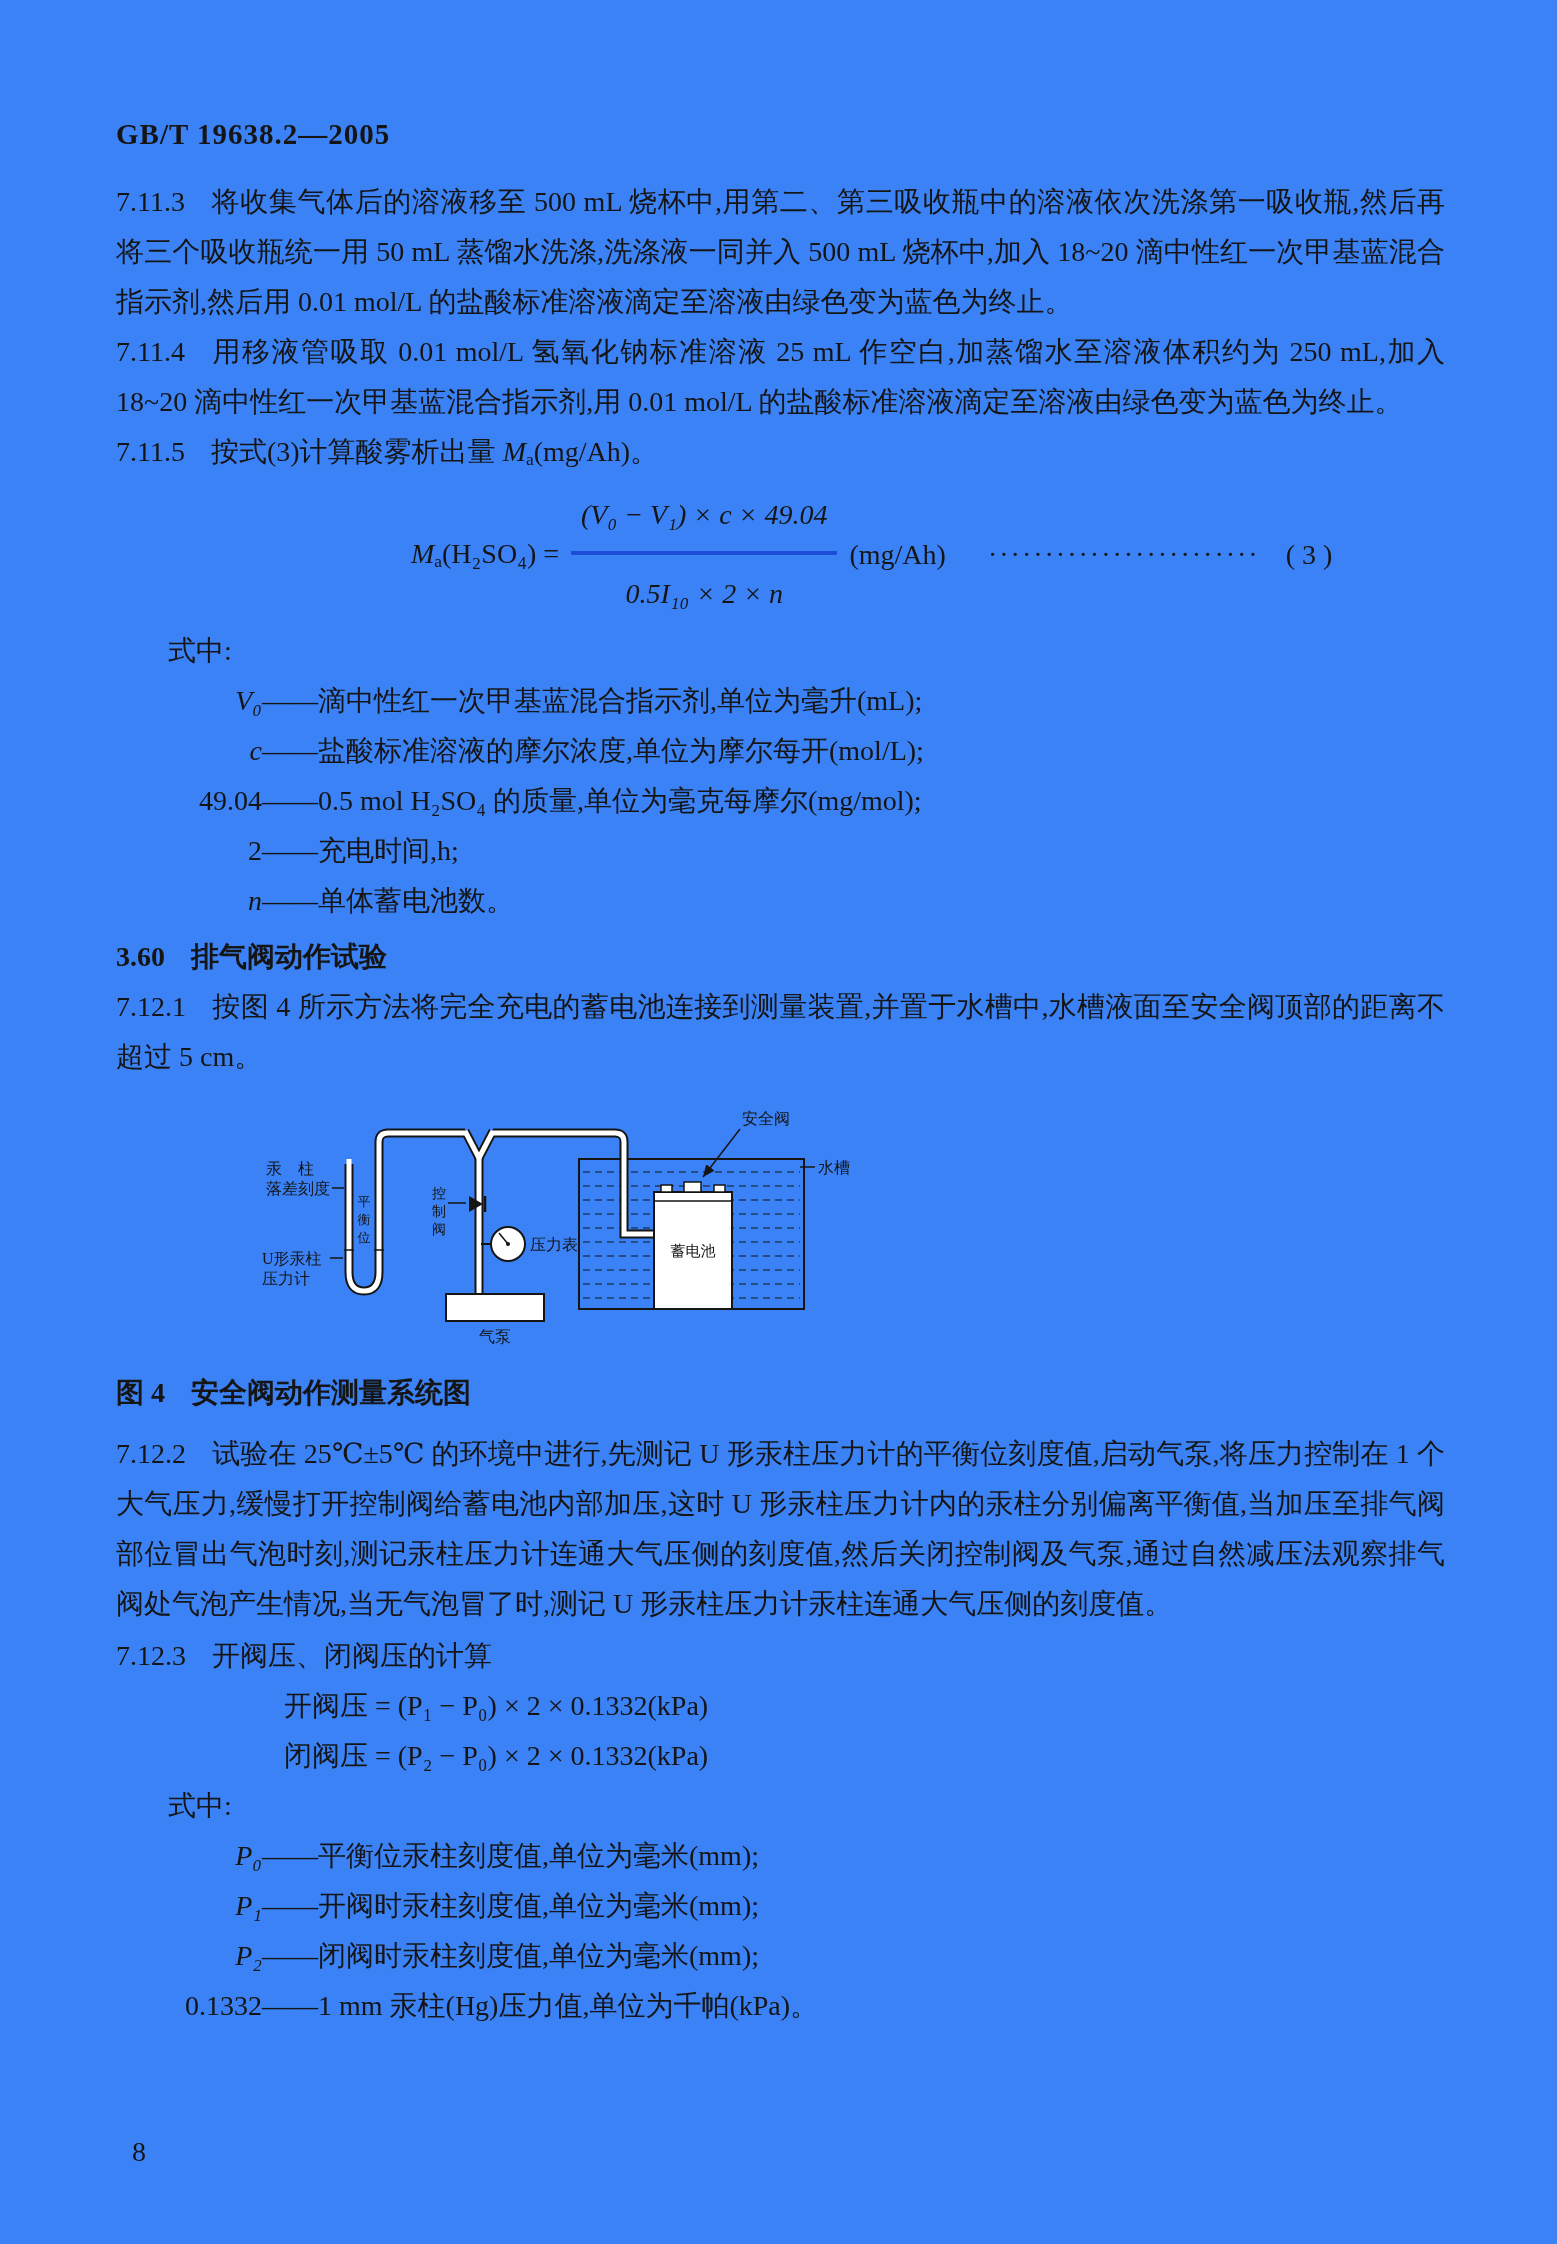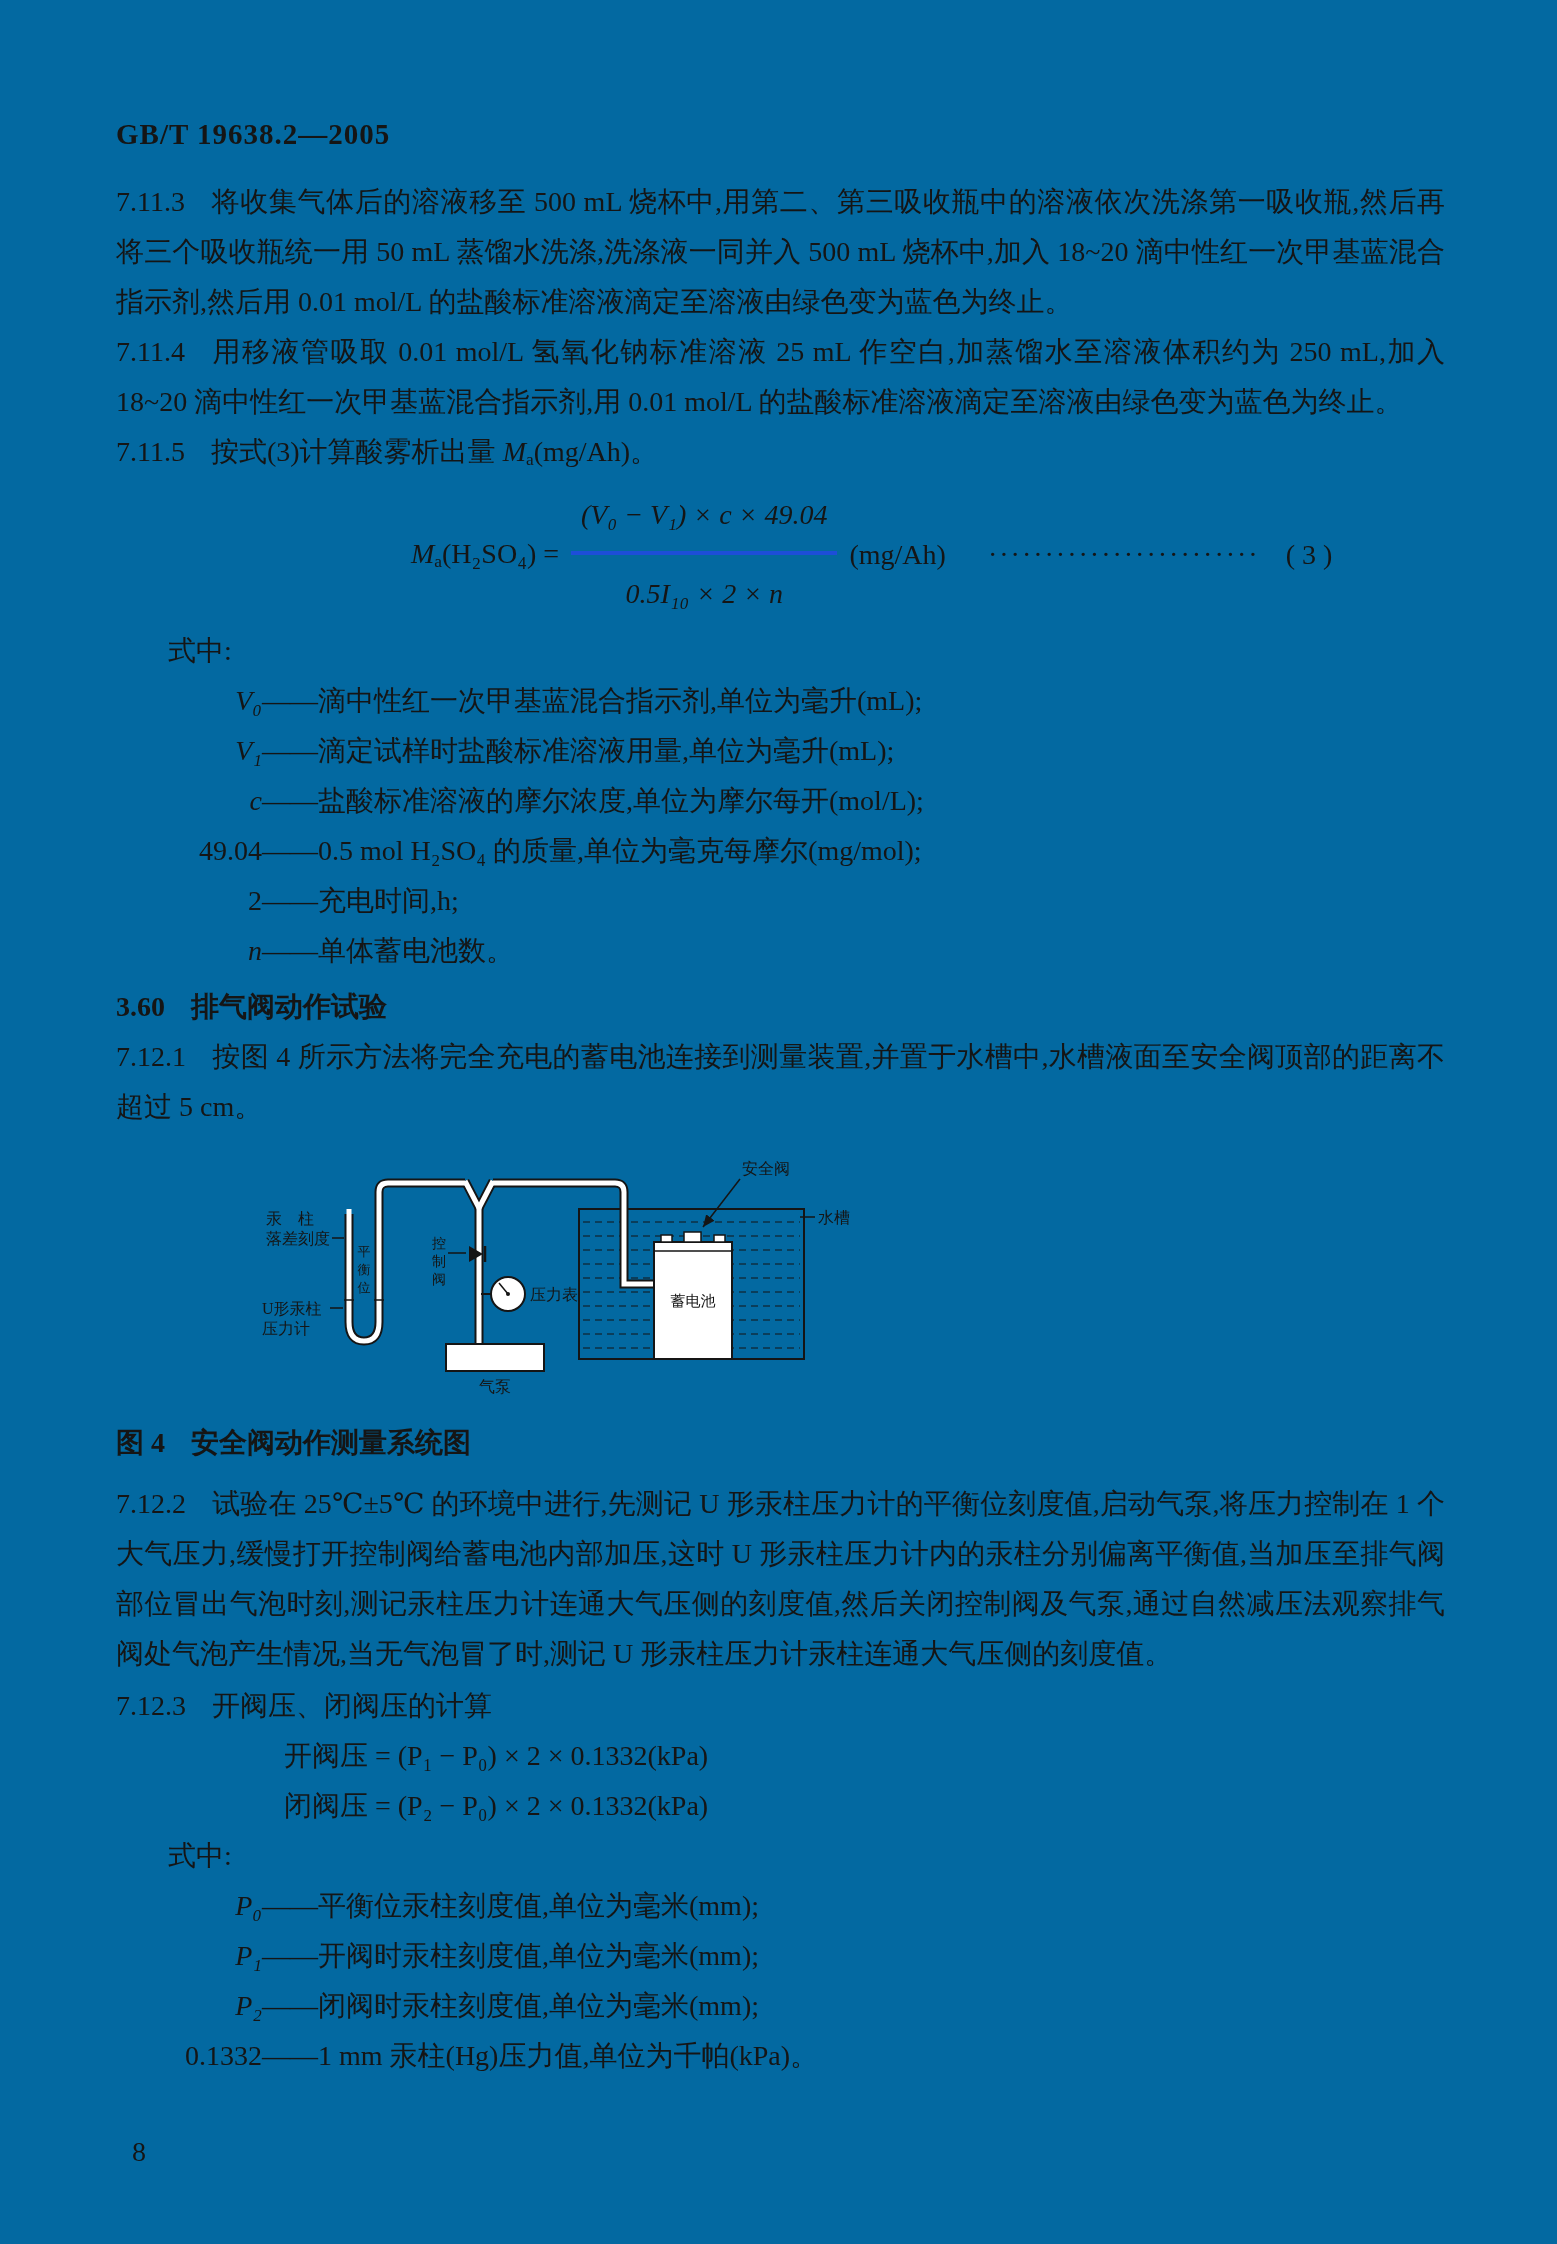--- a/index.html
+++ b/index.html
@@ -1,17 +1,17 @@
 <!DOCTYPE html>
 <html><head>
 <meta charset="utf-8">
 <style>
   html,body{margin:0;padding:0;background:#e8e8e8;}
   .page{
-    width:1557px;height:2244px;background:#0369a1;color:#151515;
+    width:1557px;height:2244px;background:#3b82f6;color:#151515;
     font-family:"Liberation Serif","DejaVu Serif",serif;
     font-size:28px;position:relative;box-sizing:border-box;
     padding:118px 112px 0 116px;overflow:hidden;
   }
   .doc-header{font-weight:bold;font-size:29px;margin-bottom:26px;letter-spacing:1px;}
   .para{margin:0;text-align:justify;line-height:50px;}
   .sec-num{margin-right:26px;white-space:nowrap;}
   .h2{font-weight:bold;margin-top:6px;}
   .h3{margin-top:2px;}
   .where-intro{padding-left:52px;line-height:50px;}
@@ -66,24 +66,20 @@
     <span class="f-label">( 3 )</span>
   </div>
 
   <div class="where-intro">式中:</div>
 
   <div class="def-row">
     <span class="def-term term-it">V₀</span>
       <span class="def-desc">——滴中性红一次甲基蓝混合指示剂,单位为毫升(mL);</span>
   </div>
   <div class="def-row">
-    <span class="def-term term-it">V₁</span>
-      <span class="def-desc">——滴定试样时盐酸标准溶液用量,单位为毫升(mL);</span>
-  </div>
-  <div class="def-row">
     <span class="def-term term-it">c</span>
       <span class="def-desc">——盐酸标准溶液的摩尔浓度,单位为摩尔每开(mol/L);</span>
   </div>
   <div class="def-row">
     <span class="def-term">49.04</span>
       <span class="def-desc">——0.5 mol H₂SO₄ 的质量,单位为毫克每摩尔(mg/mol);</span>
   </div>
   <div class="def-row">
     <span class="def-term">2</span>
       <span class="def-desc">——充电时间,h;</span>

